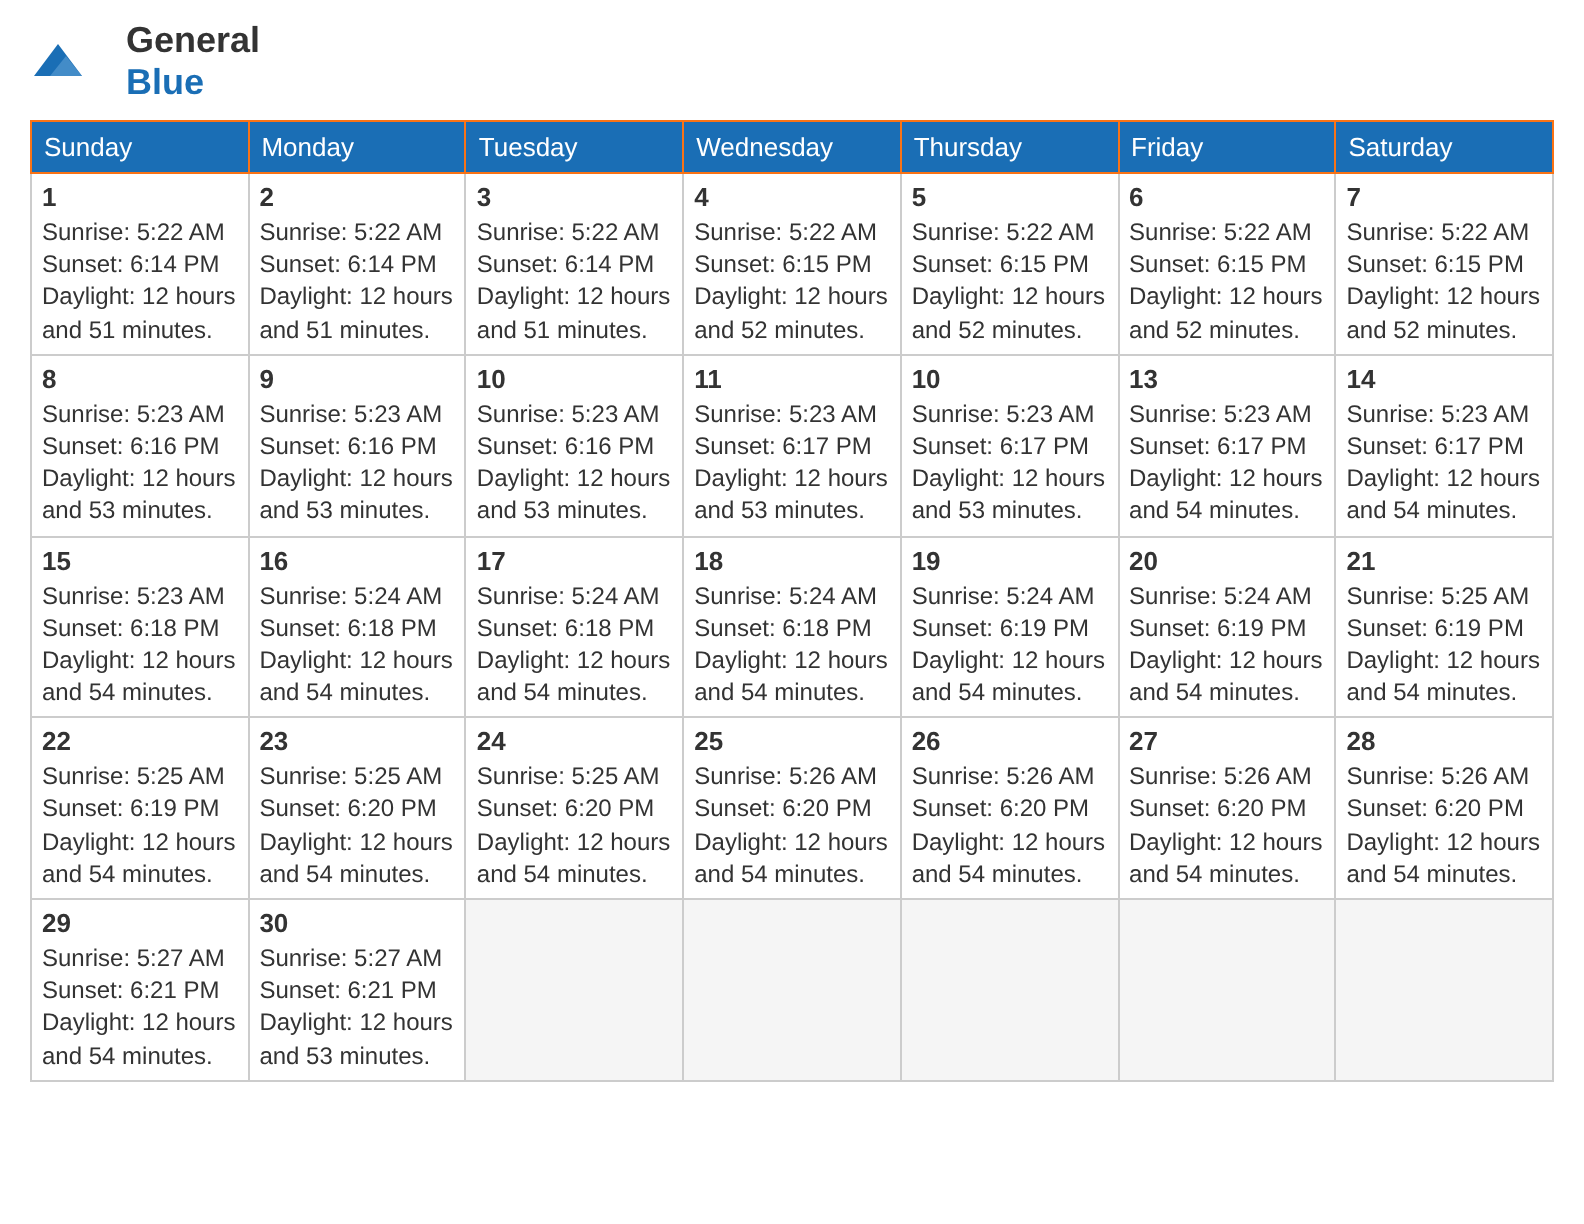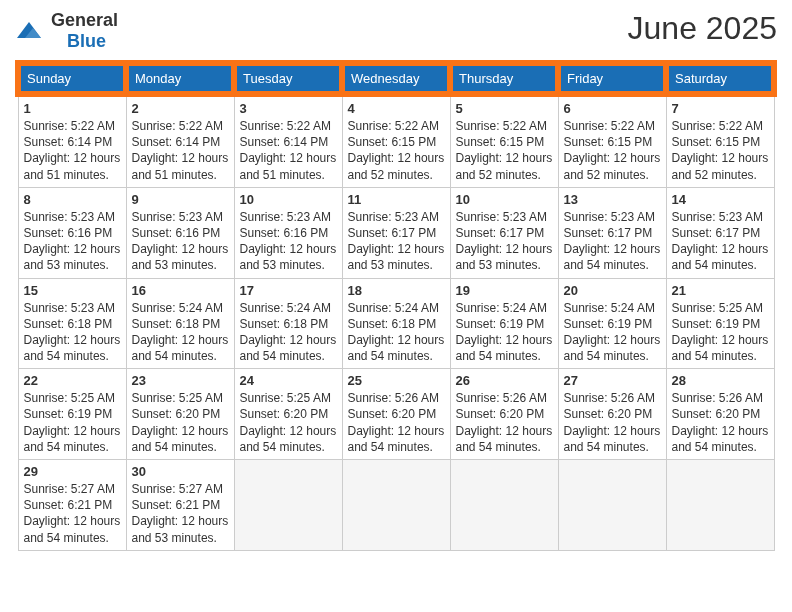--- a/index.html
+++ b/index.html
@@ -16,21 +16,21 @@
     }
     .header-area {
       display: flex;
       justify-content: space-between;
       align-items: flex-start;
       margin-bottom: 8px;
     }
     .logo {
       display: flex;
       align-items: center;
-      gap: 8px;
+      gap: 20px;
     }
     .logo-icon {
       width: 28px;
       height: 22px;
     }
     .title-area {
       text-align: right;
     }
     .month-title {
       font-size: 32px;
@@ -46,21 +46,21 @@
       border-collapse: collapse;
       table-layout: fixed;
     }
     .calendar th {
       background-color: #1a6eb5;
       color: #fff;
       text-align: left;
       padding: 5px 6px;
       font-size: 13px;
       font-weight: normal;
-      border: 6px solid #f97316;
+      border: 1px solid #f97316;
     }
     .calendar td {
       border: 1px solid #ccc;
       vertical-align: top;
       padding: 4px 5px;
       font-size: 10px;
       color: #333;
       height: 78px;
       background: #fff;
     }
@@ -83,25 +83,24 @@
 
 <div class="container">
   <div class="header-area">
     <div class="logo">
       <svg class="logo-icon" viewBox="0 0 28 22" xmlns="http://www.w3.org/2000/svg">
         <polygon points="14,2 26,18 2,18" fill="#1a6eb5"></polygon>
         <polygon points="18,8 26,18 10,18" fill="#5599d0" opacity="0.7"></polygon>
       </svg>
       <div>
         <span style="font-size:18px;font-weight:bold;color:#333;">General</span><br>
-        <span style="font-size:18px;font-weight:bold;color:#1a6eb5;margin-left:16px;">Blue</span>
+        <span style="font-size:18px;font-weight:bold;color:#1a6eb5;">Blue</span>
       </div>
     </div>
     <div class="title-area">
-      <div class="month-title">June 2025</div>
     </div>
   </div>
 
   <table class="calendar">
     <thead>
       <tr>
         <th>Sunday</th>
         <th>Monday</th>
         <th>Tuesday</th>
         <th>Wednesday</th>

